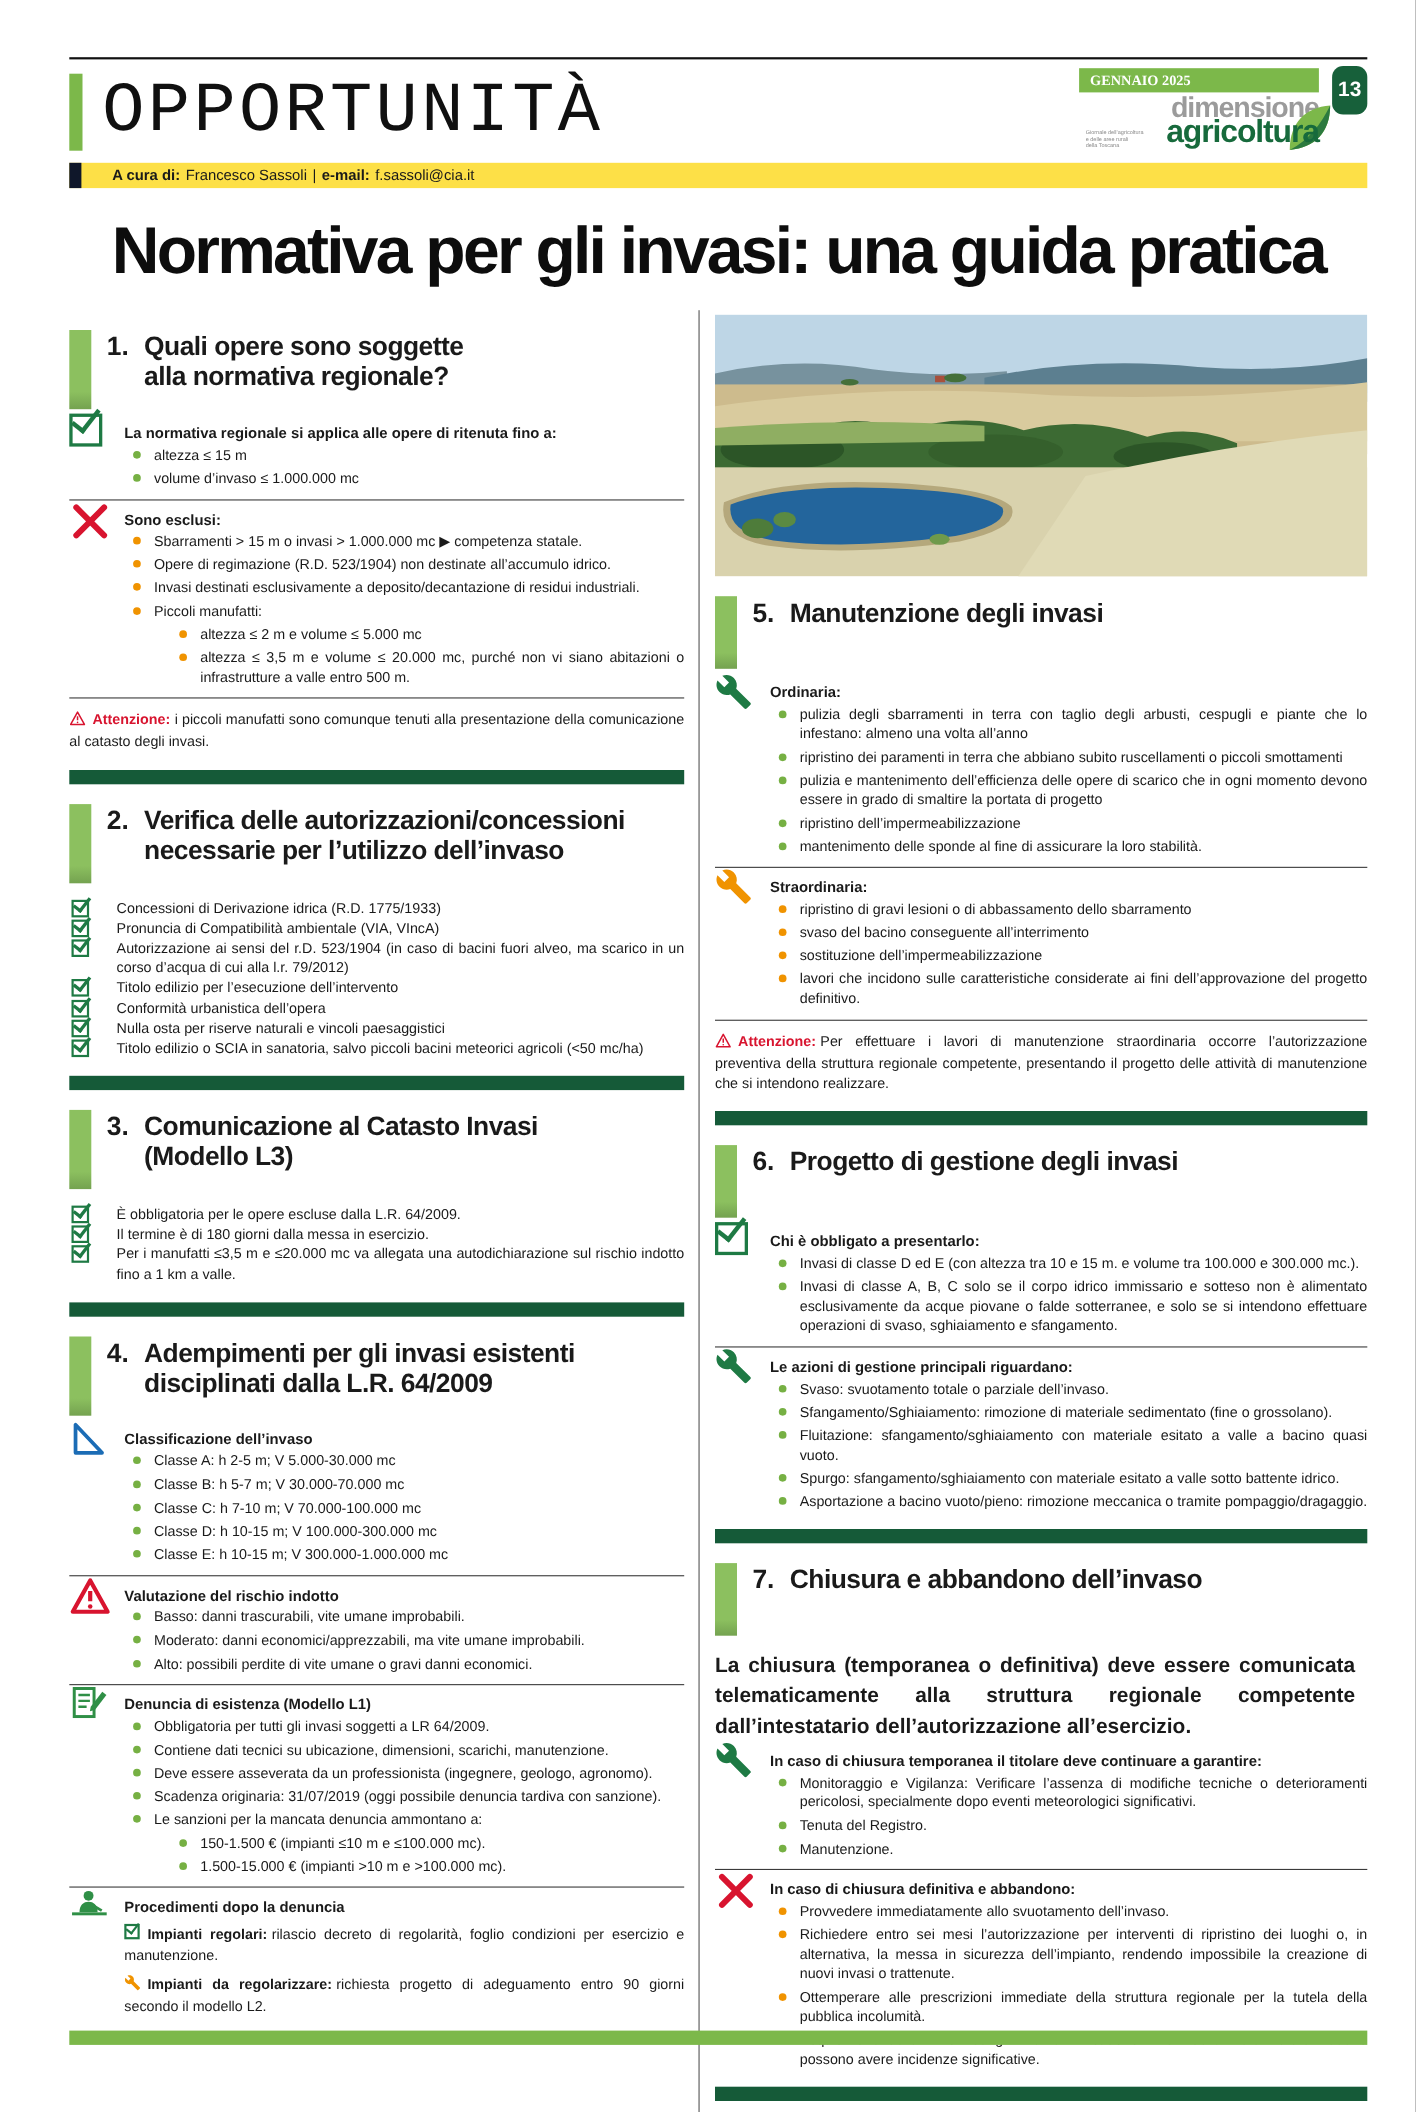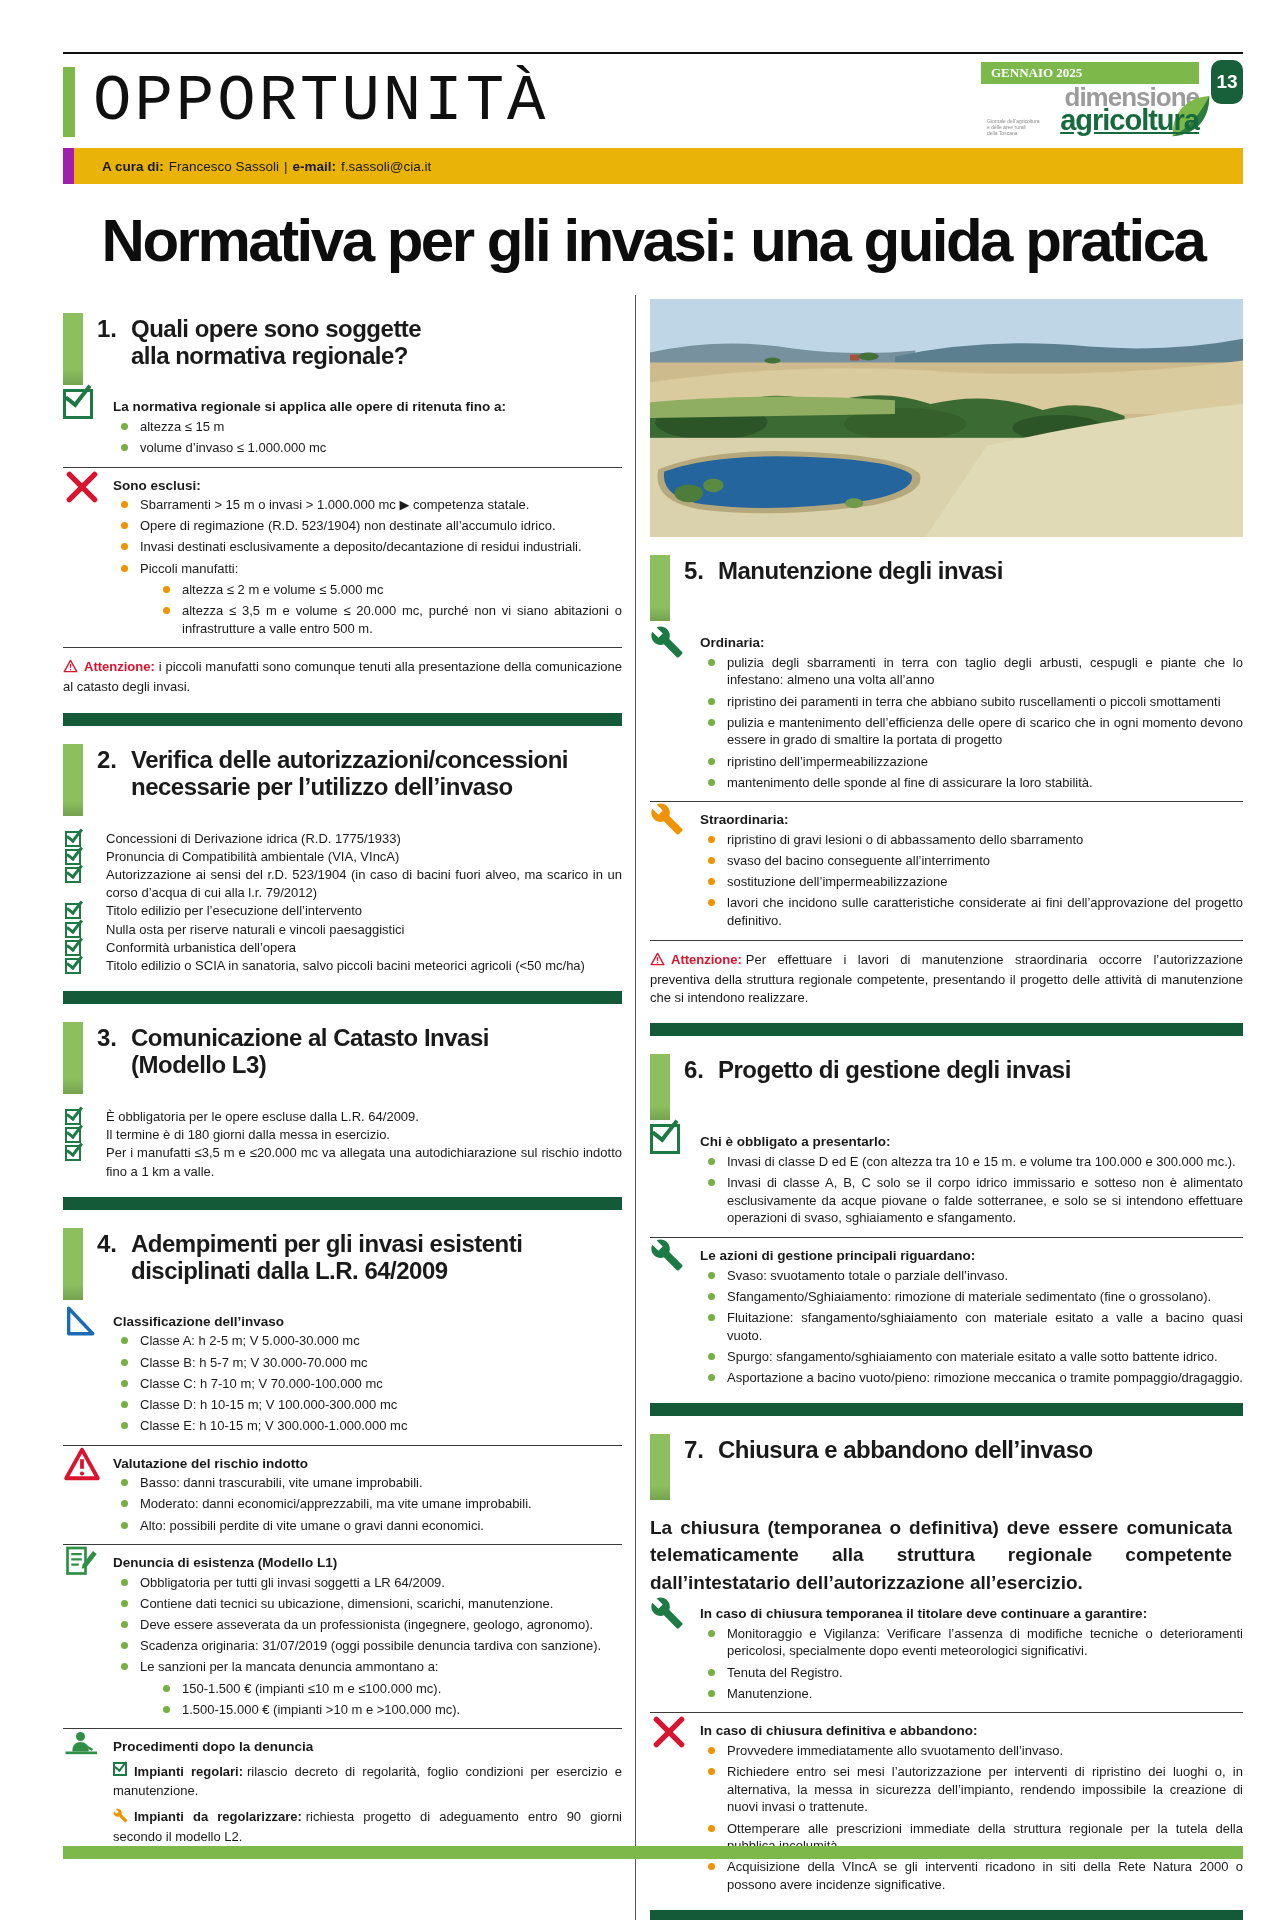--- a/index.html
+++ b/index.html
@@ -13,24 +13,24 @@
   .kicker-accent{width:12px;height:70px;background:#7cb84a;margin-right:18px;flex:none;}
   .kicker{font-size:64px;letter-spacing:3px;font-weight:400;color:#101010;
           font-family:Liberation Mono, monospace;line-height:1;}
   .brand{position:absolute;right:0;top:2px;width:262px;height:84px;}
   .issue-bar{position:absolute;left:0;top:2px;width:218px;height:22px;background:#7cb84a;
              color:#fff;font-weight:bold;font-size:13px;line-height:22px;padding-left:10px;box-sizing:border-box;font-family:Liberation Serif, serif;}
   .pageno-box{position:absolute;right:0;top:0;width:32px;height:44px;background:#17603a;color:#fff;
               font-weight:bold;font-size:19px;display:flex;align-items:center;justify-content:center;border-radius:10px;}
   .brand-text{position:absolute;left:0;top:24px;width:218px;text-align:right;line-height:1;}
   .brand-l1{font-size:26px;font-weight:bold;color:#9b9b9b;letter-spacing:-1px;}
-  .brand-l2{font-size:29px;font-weight:bold;color:#176a3c;letter-spacing:-1px;margin-top:-4px;position:relative;z-index:2;text-decoration:underline;}
+  .brand-l2{font-size:29px;font-weight:bold;color:#176a3c;letter-spacing:-1px;margin-top:-4px;position:relative;z-index:2;}
   .brand-leaf{position:absolute;right:-12px;top:10px;z-index:1;}
   .tagline{position:absolute;left:6px;top:34px;font-size:5px;color:#8a8a8a;text-align:left;line-height:1.2;white-space:pre-line;}
-  .byline-bar{margin:2px 44px 0 63px;background:#eab308;border-left:11px solid #a21caf;height:36px;
+  .byline-bar{margin:2px 44px 0 63px;background:#fde047;border-left:11px solid #0f172a;height:23px;
               display:flex;align-items:center;padding-left:28px;font-size:13.5px;gap:5px;}
   .byline-bar b{font-weight:bold;}
 
   
   .headline{margin:26px 44px 24px 63px;text-align:center;font-size:60px;font-weight:bold;
             letter-spacing:-2.5px;line-height:1.02;color:#0d0d0d;}
 
   
   .cols{display:flex;align-items:stretch;padding:0 44px 0 63px;}
   .col-l{width:572px;flex:none;padding-right:13px;box-sizing:border-box;}
@@ -218,25 +218,25 @@
           <li>
             <span class="mark"></span>
             <span class="li-text">Autorizzazione ai sensi del r.D. 523/1904 (in caso di bacini fuori alveo, ma scarico in un corso d’acqua di cui alla l.r. 79/2012)</span>
           </li>
           <li>
             <span class="mark"></span>
             <span class="li-text">Titolo edilizio per l’esecuzione dell’intervento</span>
           </li>
           <li>
             <span class="mark"></span>
+            <span class="li-text">Conformità urbanistica dell’opera</span>
+          </li>
+          <li>
+            <span class="mark"></span>
             <span class="li-text">Nulla osta per riserve naturali e vincoli paesaggistici</span>
-          </li>
-          <li>
-            <span class="mark"></span>
-            <span class="li-text">Conformità urbanistica dell’opera</span>
           </li>
           <li>
             <span class="mark"></span>
             <span class="li-text">Titolo edilizio o SCIA in sanatoria, salvo piccoli bacini meteorici agricoli (&lt;50 mc/ha)</span>
           </li>
         </ul>
 
       <div class="bar-dark"></div>
 
       <div class="sec-h">

